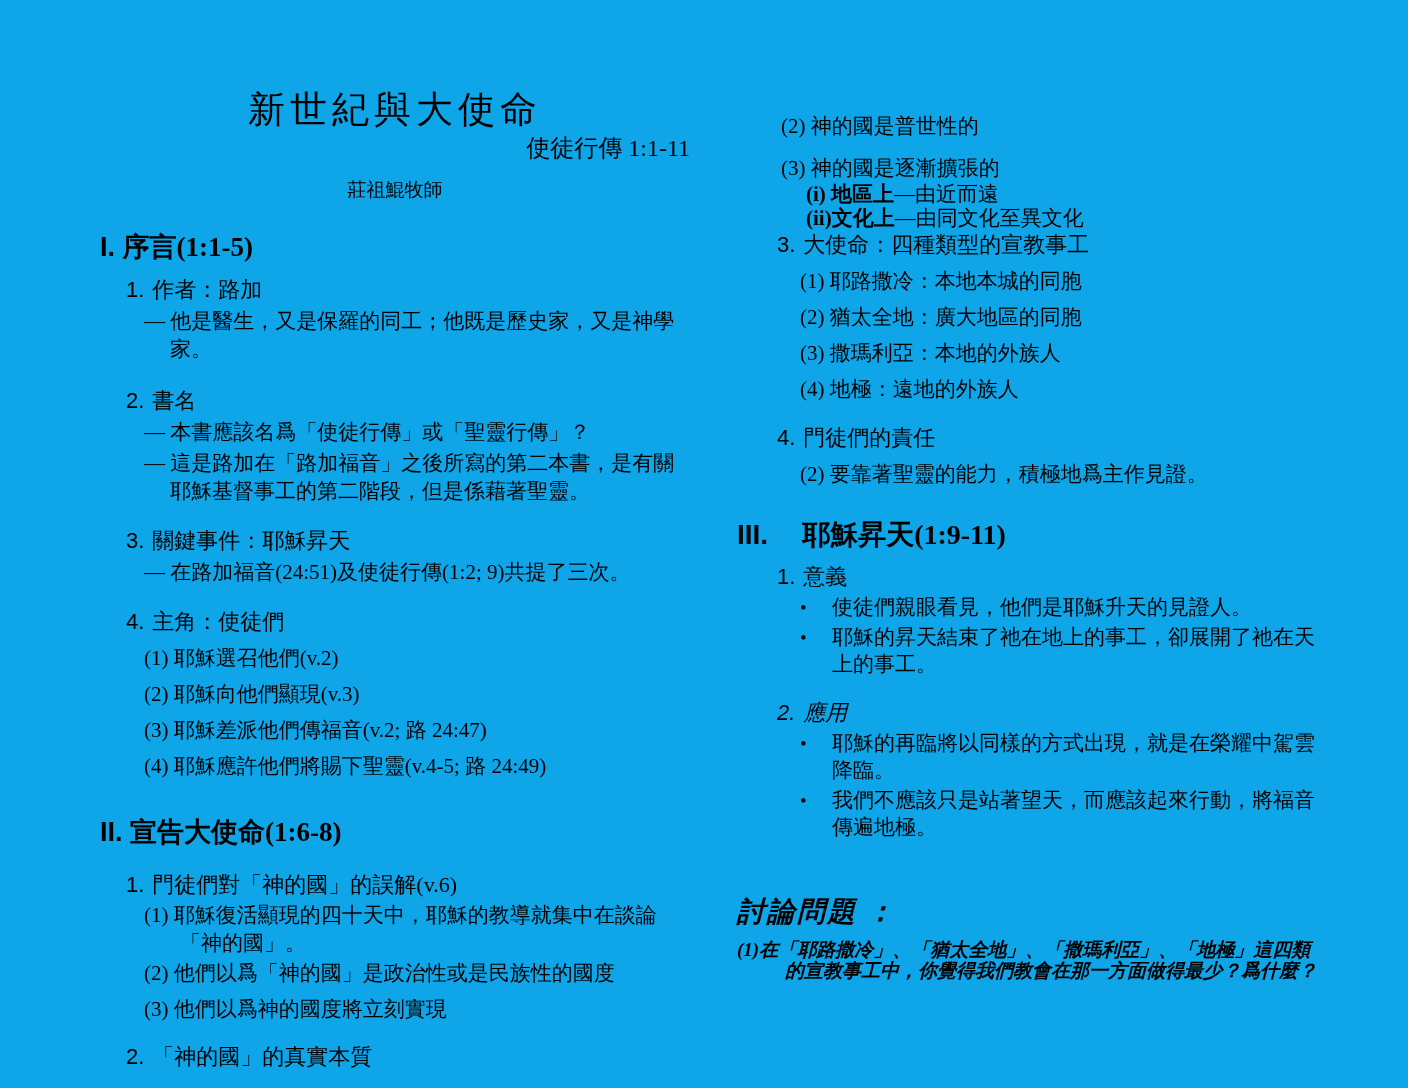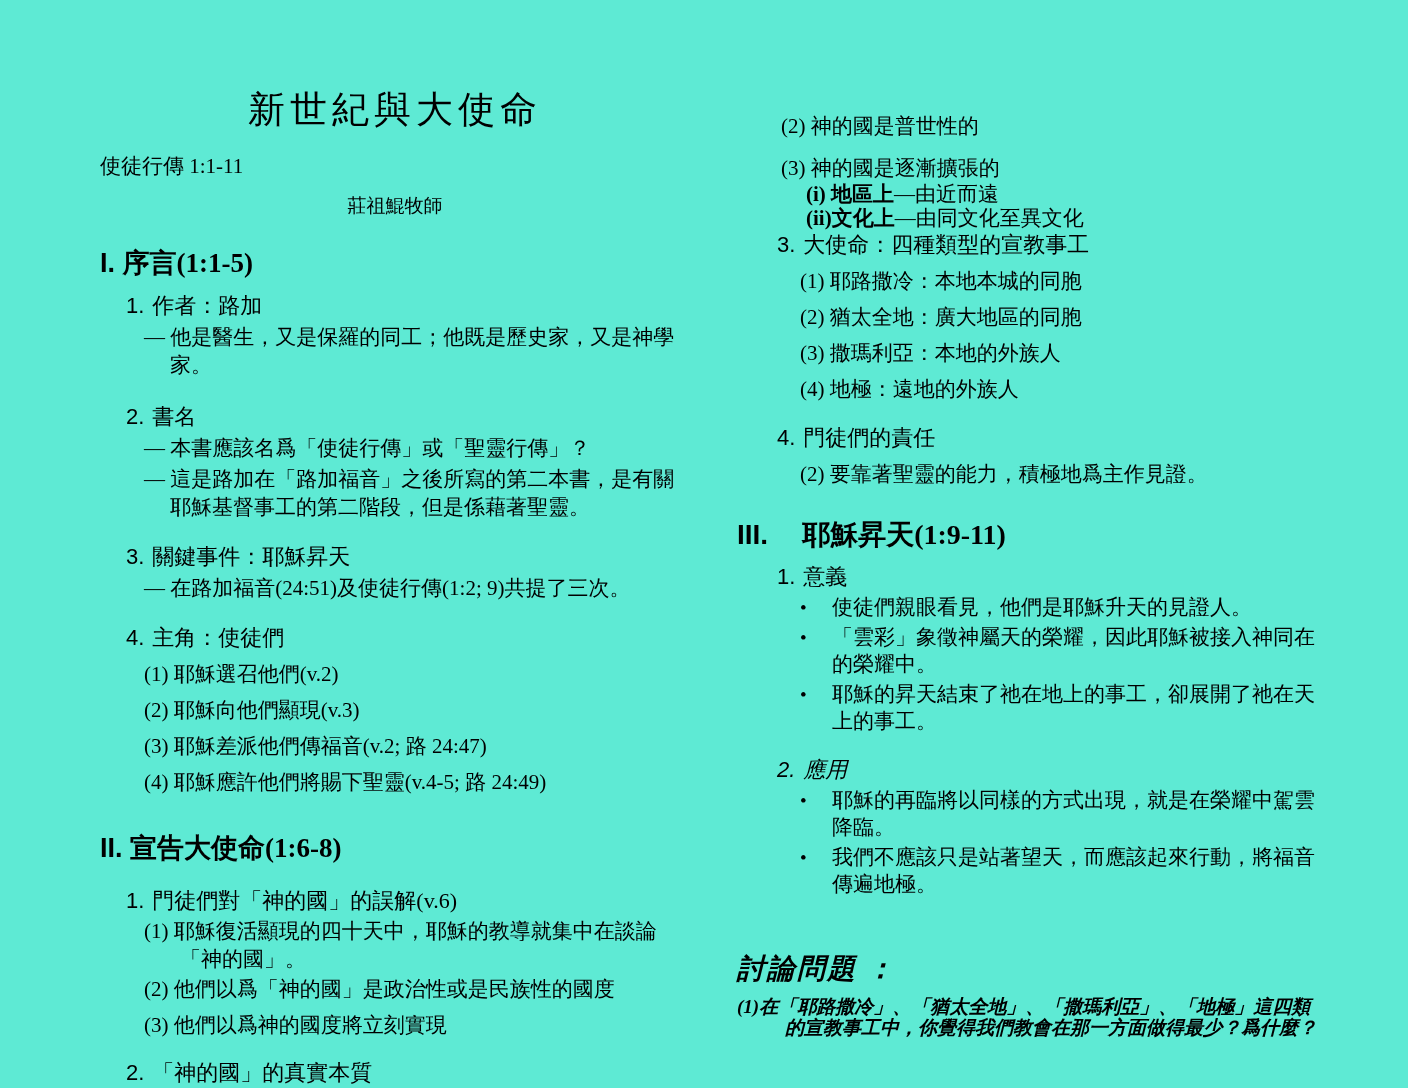--- a/index.html
+++ b/index.html
@@ -1,26 +1,26 @@
 <!DOCTYPE html>
 <html><head>
 <meta charset="utf-8">
 <style>
   html,body { margin:0; padding:0; background:#ffffff; }
   .page {
     position:relative; width:1408px; height:1088px;
-    background:#5eead4; color:#000; overflow:hidden;
+    background:#0ea5e9; color:#000; overflow:hidden;
     font-family:"Liberation Serif","DejaVu Serif",serif;
   }
   .col { position:absolute; }
   .col-left  { left:100px; top:88px;  width:590px; }
   .col-right { left:737px; top:100px; width:585px; }
 
   .doc-title    { text-align:center; font-size:37px; letter-spacing:5px; line-height:44px; }
-  .doc-subtitle { text-align:left; font-size:21px; margin-top:20px; }
+  .doc-subtitle { text-align:right; font-size:24px; }
   .doc-author   { text-align:center; font-size:19px; margin-top:13px; }
 
   .h1 {
     font-size:27px; font-weight:bold; margin-top:24px;
     font-family:"Liberation Sans","DejaVu Sans",sans-serif;
   }
   .h1 .cjk { font-family:"Liberation Serif","DejaVu Serif",serif; font-weight:bold; }
   .h1 .sp  { display:inline-block; width:34px; }
 
   .l2 { padding-left:26px; font-size:22px; line-height:29px; margin-top:13px; }
@@ -103,21 +103,20 @@
     <div class="sub gap" style="padding-left:99px;">(3) 撒瑪利亞：本地的外族人</div>
     <div class="sub gap" style="padding-left:99px;">(4) 地極：遠地的外族人</div>
 
     <div class="l2" style="padding-left:40px; margin-top:20px;"><span class="num">4.</span><span>門徒們的責任</span></div>
     <div class="sub gap" style="padding-left:99px;">(2) 要靠著聖靈的能力，積極地爲主作見證。</div>
 
     <div class="h1" style="margin-top:28px; font-size:28px;"><span>III.</span><span class="sp"></span><span class="cjk">耶穌昇天(1:9-11)</span></div>
 
     <div class="l2" style="padding-left:40px; margin-top:8px;"><span class="num">1.</span><span>意義</span></div>
     <div class="bullet b2">使徒們親眼看見，他們是耶穌升天的見證人。</div>
-    <div class="bullet b2">「雲彩」象徵神屬天的榮耀，因此耶穌被接入神同在的榮耀中。</div>
     <div class="bullet b2">耶穌的昇天結束了祂在地上的事工，卻展開了祂在天上的事工。</div>
 
     <div class="l2" style="padding-left:40px; margin-top:20px;font-style:italic;"><span class="num">2.</span><span>應用</span></div>
     <div class="bullet b2">耶穌的再臨將以同樣的方式出現，就是在榮耀中駕雲降臨。</div>
     <div class="bullet b2">我們不應該只是站著望天，而應該起來行動，將福音傳遍地極。</div>
 
     <div class="disc-head">討論問題 ：</div>
     <div class="disc-q" style="margin-top:8px;">(1)在「耶路撒冷」、「猶太全地」、「撒瑪利亞」、「地極」這四類的宣教事工中，你覺得我們教會在那一方面做得最少？爲什麼？</div>
 
   </div>

